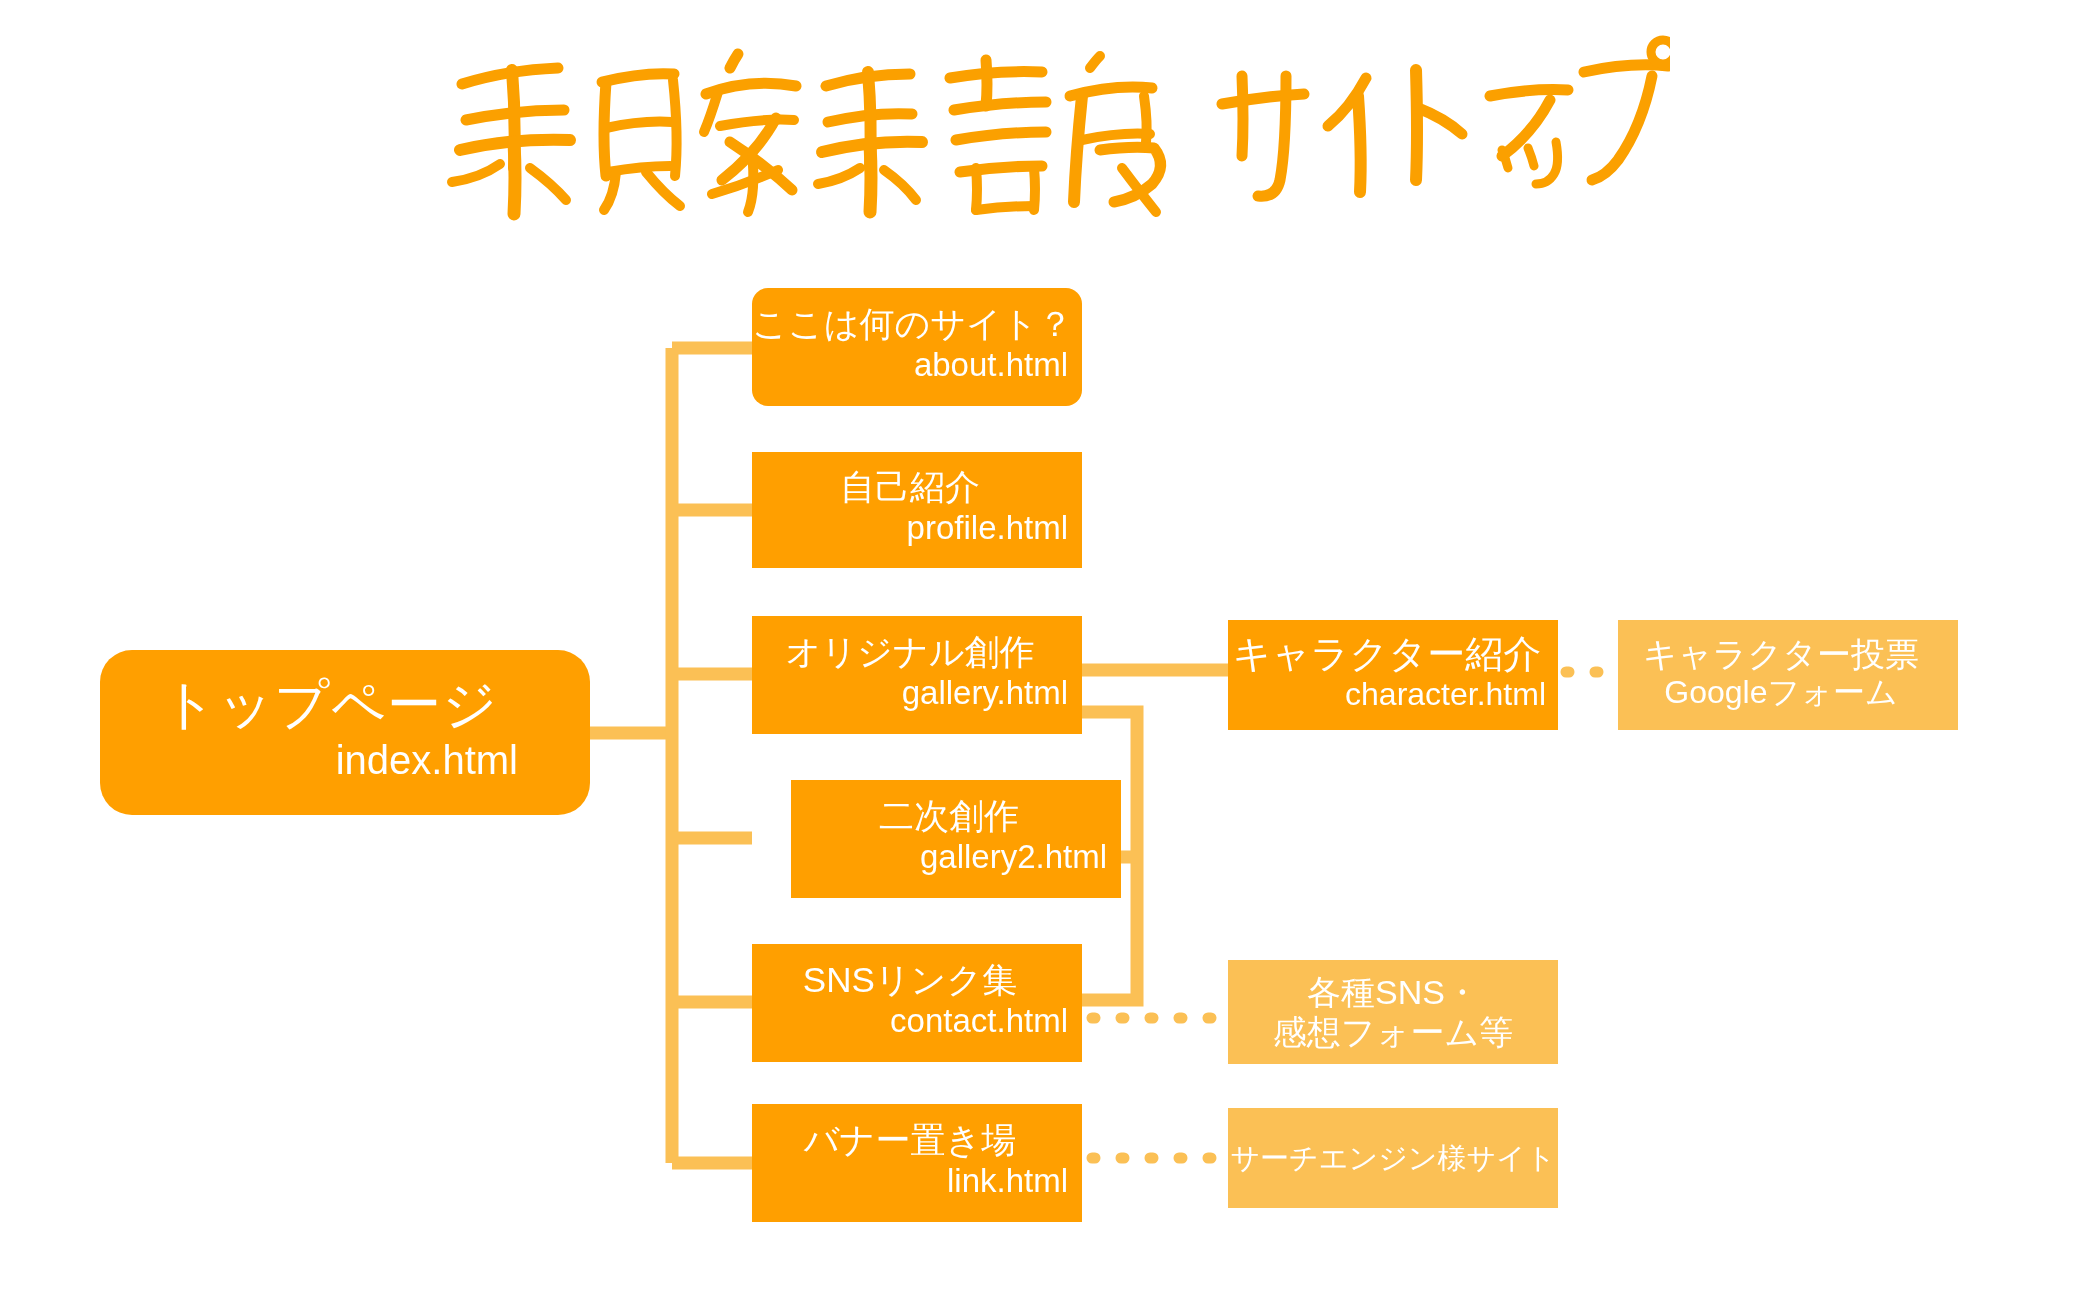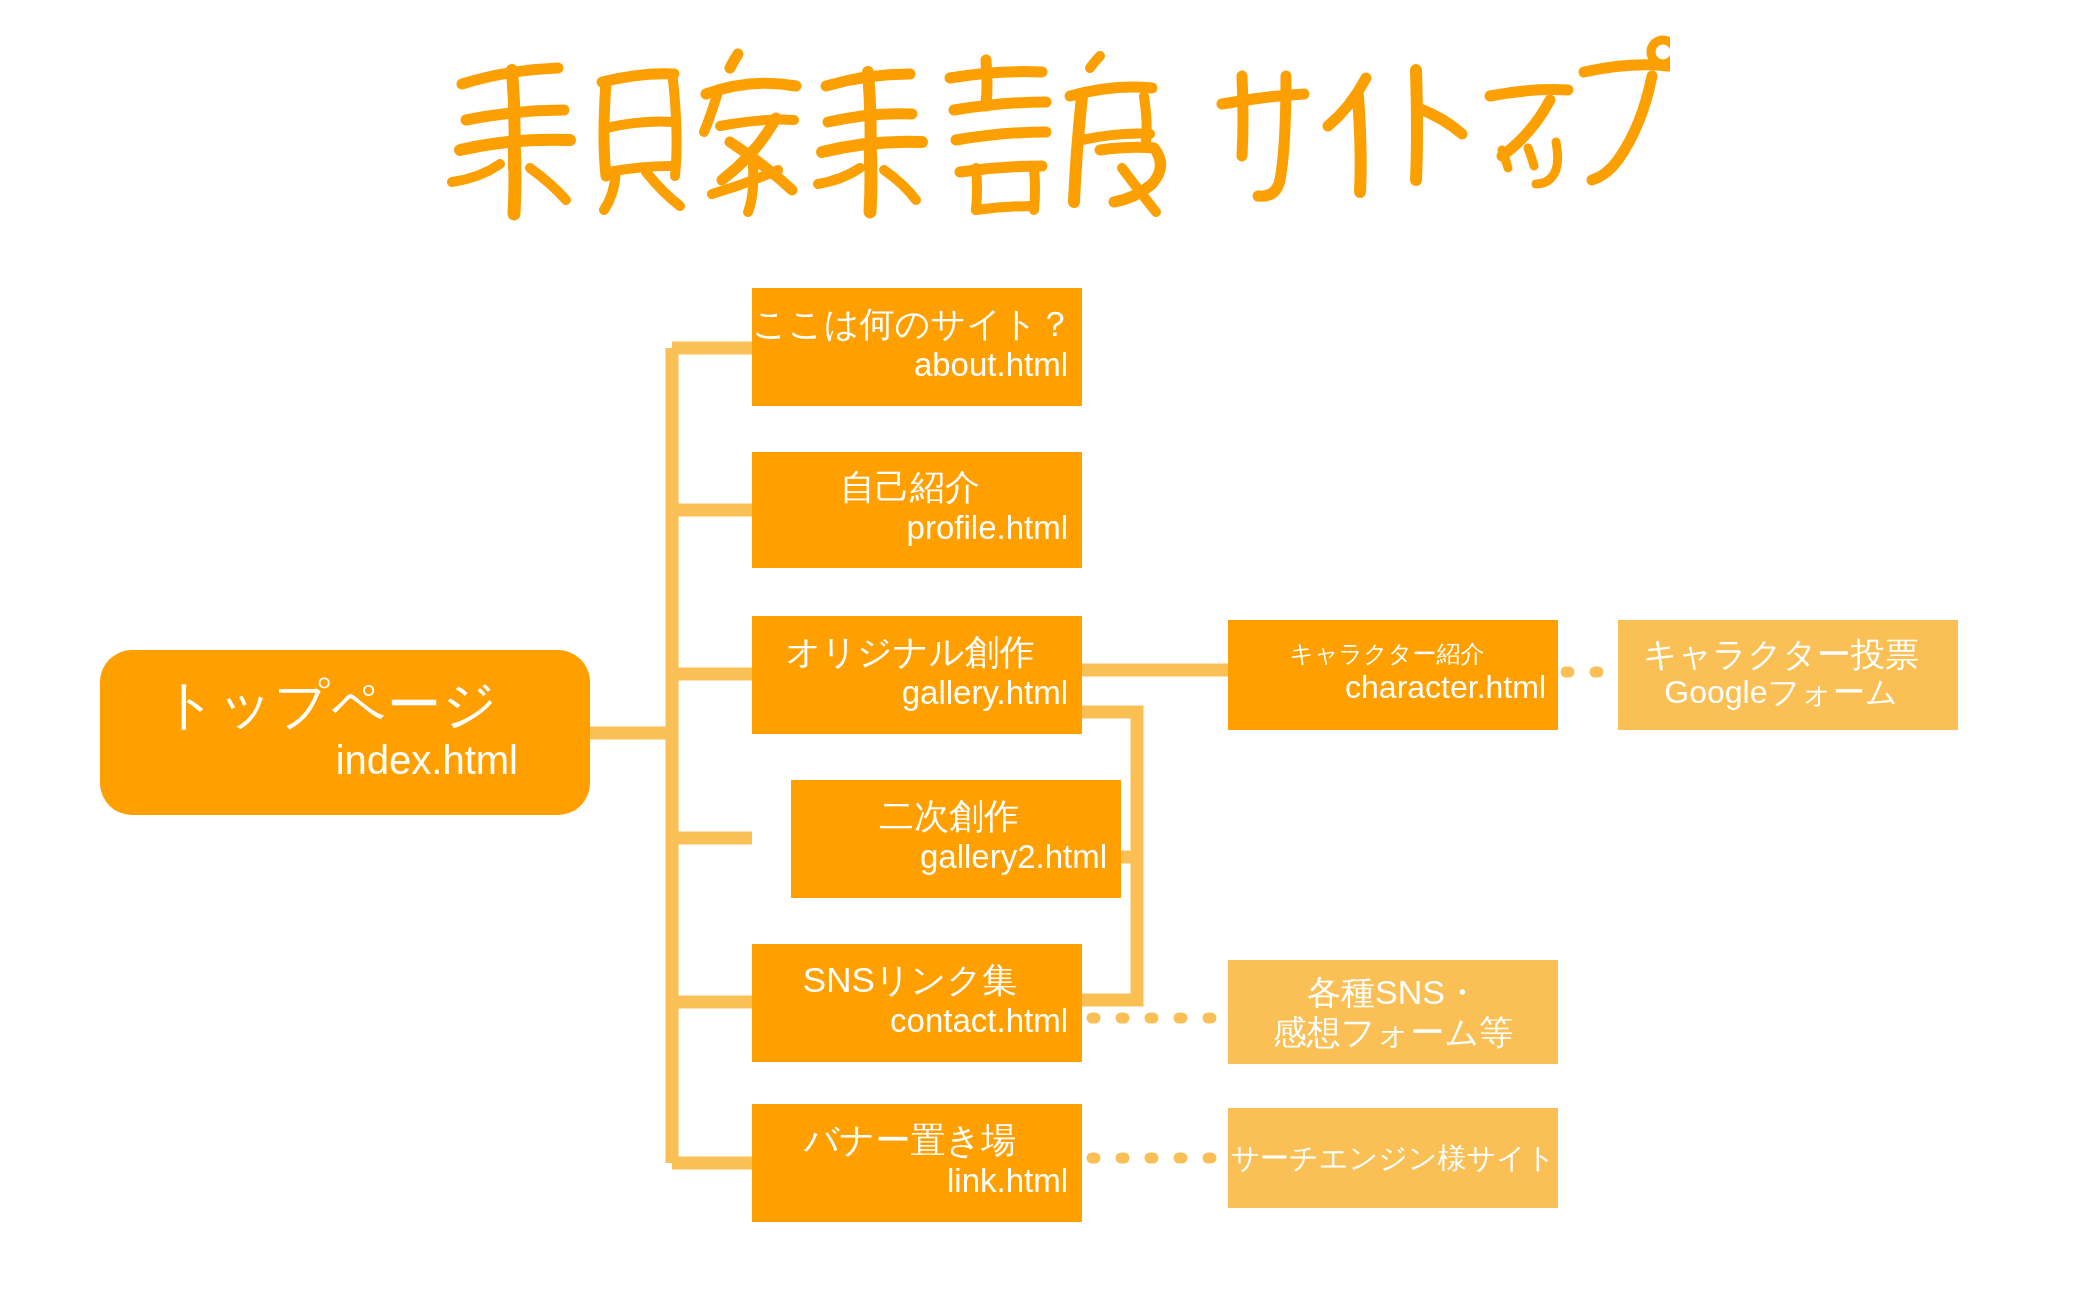--- a/index.html
+++ b/index.html
@@ -92,34 +92,34 @@
 
   
   .lvl1 {
     left: 752px;
     width: 330px;
     padding: 0 14px 6px 0;
   }
   .lvl1 .n-title { font-size: 35px; }
   .lvl1 .n-file  { font-size: 33px; margin-top: 3px; }
 
-  #node-about    { top: 288px; height: 118px; }
+  #node-about    { top: 288px; height: 118px; border-radius: 16px; }
   #node-profile  { top: 452px; height: 116px; }
   #node-gallery  { top: 616px; height: 118px; }
   #node-gallery2 { top: 780px; height: 118px; margin-left: 39px; }
   #node-contact  { top: 944px; height: 118px; }
   #node-link     { top: 1104px; height: 118px; }
 
   
   #node-character {
     left: 1228px; top: 620px;
     width: 330px; height: 110px;
     padding: 0 12px 4px 0;
   }
-  #node-character .n-title { font-size: 24px; }
+  #node-character .n-title { font-size: 38px; }
   #node-character .n-file  { font-size: 32px; margin-top: 2px; }
 
   #node-vote {
     left: 1618px; top: 620px;
     width: 340px; height: 110px;
     padding: 0 14px 4px 0;
   }
   #node-vote .n-title { font-size: 34px; text-align: center; }
   #node-vote .n-file  { font-size: 32px; text-align: center; margin-top: 2px; }
 

